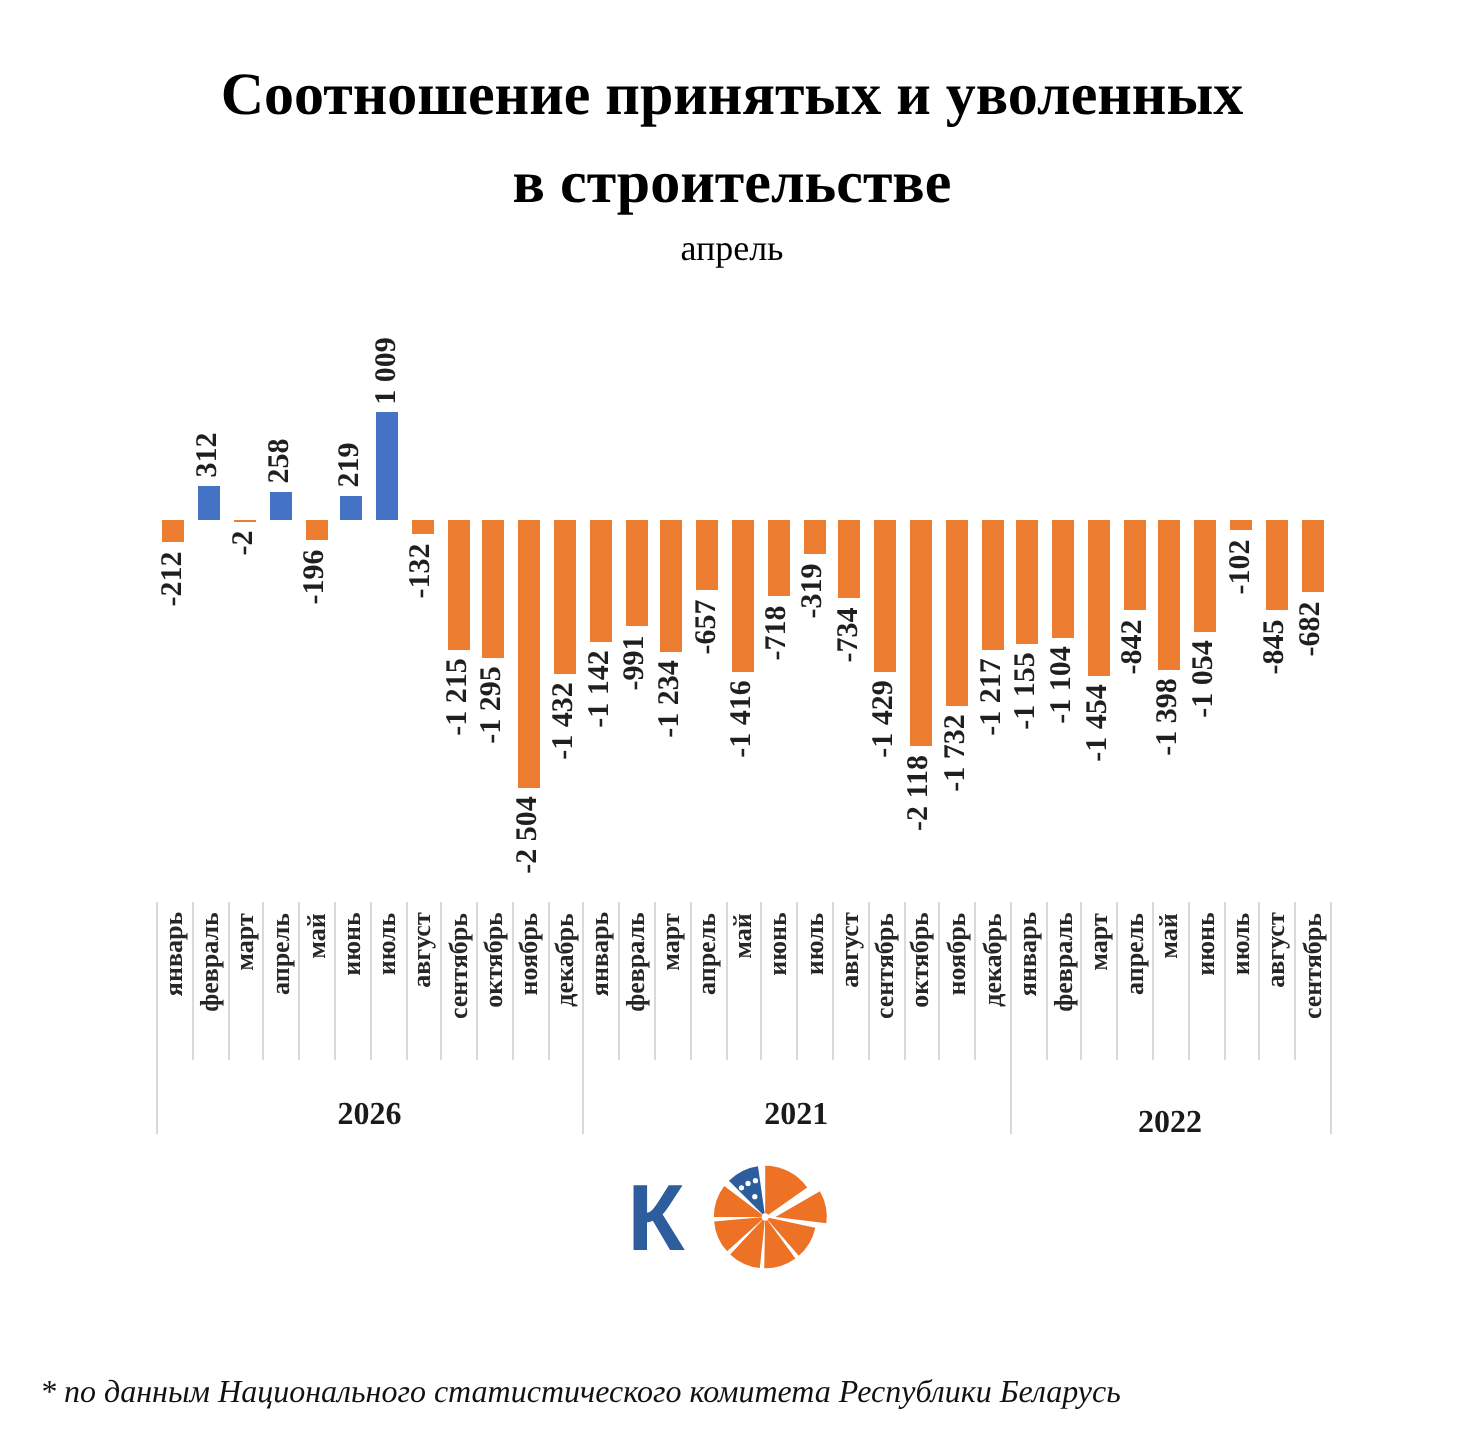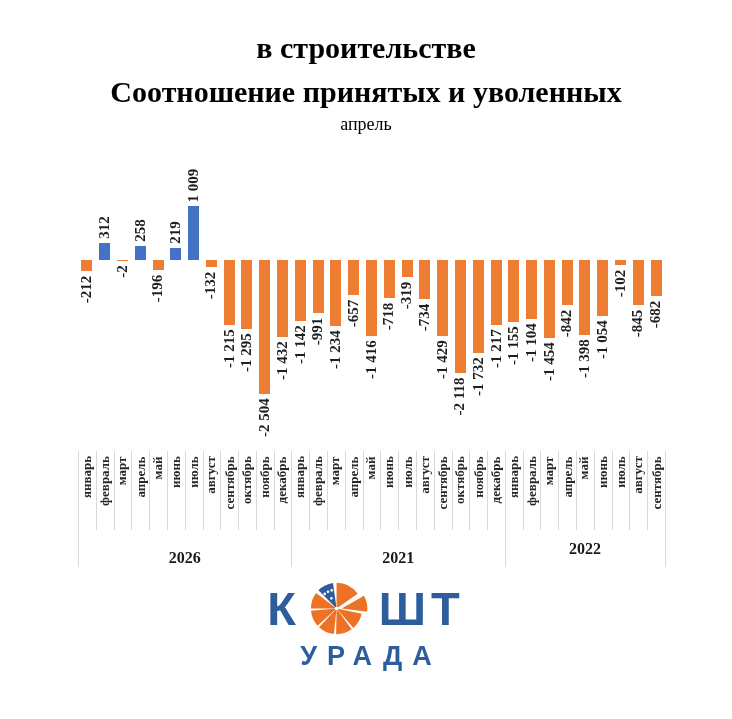--- a/index.html
+++ b/index.html
@@ -25,22 +25,22 @@
   .logo-line2{font-weight:800;font-size:27px;letter-spacing:10px;margin-top:3px;padding-left:10px;}
   .footnote{position:absolute;top:688px;left:20px;font-style:italic;
             font-size:16px;color:#111;}
 </style>
 </head>
 <body>
 
 <div class="page">
 
   <div class="title">
+    <div>Соотношение принятых и уволенных</div>
     <div>в строительстве</div>
-    <div>Соотношение принятых и уволенных</div>
   </div>
   <div class="subtitle">апрель</div>
 
   <div class="chart" id="chart">
       <div class="tick" style="left: 78px; top: 451px; height: 116px; background: rgb(217, 217, 217);"></div>
       <div class="tick" style="left: 95.7879px; top: 451px; height: 79px; background: rgb(217, 217, 217);"></div>
       <div class="tick" style="left: 113.576px; top: 451px; height: 79px; background: rgb(217, 217, 217);"></div>
       <div class="tick" style="left: 131.364px; top: 451px; height: 79px; background: rgb(217, 217, 217);"></div>
       <div class="tick" style="left: 149.152px; top: 451px; height: 79px; background: rgb(217, 217, 217);"></div>
       <div class="tick" style="left: 166.939px; top: 451px; height: 79px; background: rgb(217, 217, 217);"></div>
@@ -166,21 +166,21 @@
       <div class="mtext" style="left: 586.742px; top: 464px; transform: rotate(-90deg);">июнь</div>
       <div class="bar" style="left: 615.03px; width: 11px; height: 5px; top: 260px; background: rgb(237, 125, 49);"></div>
       <div class="vtext" style="left: 606.53px; top: 274.5px; transform: rotate(-90deg);">-102</div>
       <div class="mtext" style="left: 605.03px; top: 463.5px; transform: rotate(-90deg);">июль</div>
       <div class="bar" style="left: 632.818px; width: 11px; height: 45px; top: 260px; background: rgb(237, 125, 49);"></div>
       <div class="vtext" style="left: 624.318px; top: 314.5px; transform: rotate(-90deg);">-845</div>
       <div class="mtext" style="left: 619.318px; top: 467px; transform: rotate(-90deg);">август</div>
       <div class="bar" style="left: 650.606px; width: 11px; height: 36px; top: 260px; background: rgb(237, 125, 49);"></div>
       <div class="vtext" style="left: 642.106px; top: 305.5px; transform: rotate(-90deg);">-682</div>
       <div class="mtext" style="left: 629.606px; top: 474.5px; transform: rotate(-90deg);">сентябрь</div>
-      <div class="yearlbl" style="left: 539.955px; top: 540px;">2022</div>
+      <div class="yearlbl" style="left: 539.955px; top: 553px;">2022</div>
     </div>
 
   <div class="logo">
     <div class="logo-line1">
       <span class="logo-letter" id="logoK" style="color: rgb(46, 93, 158);">К</span>
       <svg width="64" height="57" viewBox="0 0 112 100">
         <g id="orangeWedges">
             <path d="M50,50 L14.1,22.9 A45,45 0 0 0 5,50 Z" fill="#ee7226"></path>
             <path d="M50,50 L5.2,53.9 A45,45 0 0 0 16.6,80.1 Z" fill="#ee7226"></path>
             <path d="M50,50 L19.3,82.9 A45,45 0 0 0 45.3,94.8 Z" fill="#ee7226"></path>
@@ -189,18 +189,17 @@
             <path d="M59,50 L103.7,55.5 A45,45 0 0 0 98,27.5 Z" fill="#ee7226"></path>
             <path d="M50,50 L86.9,24.2 A45,45 0 0 0 50,5 Z" fill="#ee7226"></path>
           </g>
         <path id="blueWedge" d="M50,50 L43.7,5.4 A45,45 0 0 0 18.2,18.2 Z" fill="#2e5d9e"></path>
         <circle cx="41.5" cy="18.1" r="2.3" fill="#ffffff"></circle>
         <circle cx="35.0" cy="20.6" r="2.3" fill="#ffffff"></circle>
         <circle cx="29.2" cy="24.4" r="2.3" fill="#ffffff"></circle>
         <circle cx="40.9" cy="32.2" r="2.3" fill="#ffffff"></circle>
         <circle cx="50" cy="50" r="3.2" fill="#ffffff"></circle>
       </svg>
-      <span class="logo-letter" id="logoSHT" style="color: rgb(46, 93, 158);">ШТ</span>
     </div>
-    <div class="logo-line2" id="logoUrada" style="color: rgb(46, 93, 158);">УРАДА</div>
   </div>
 
+  <div class="footnote">* по данным Национального статистического комитета Республики Беларусь</div>
 </div>
 
 </body></html>

